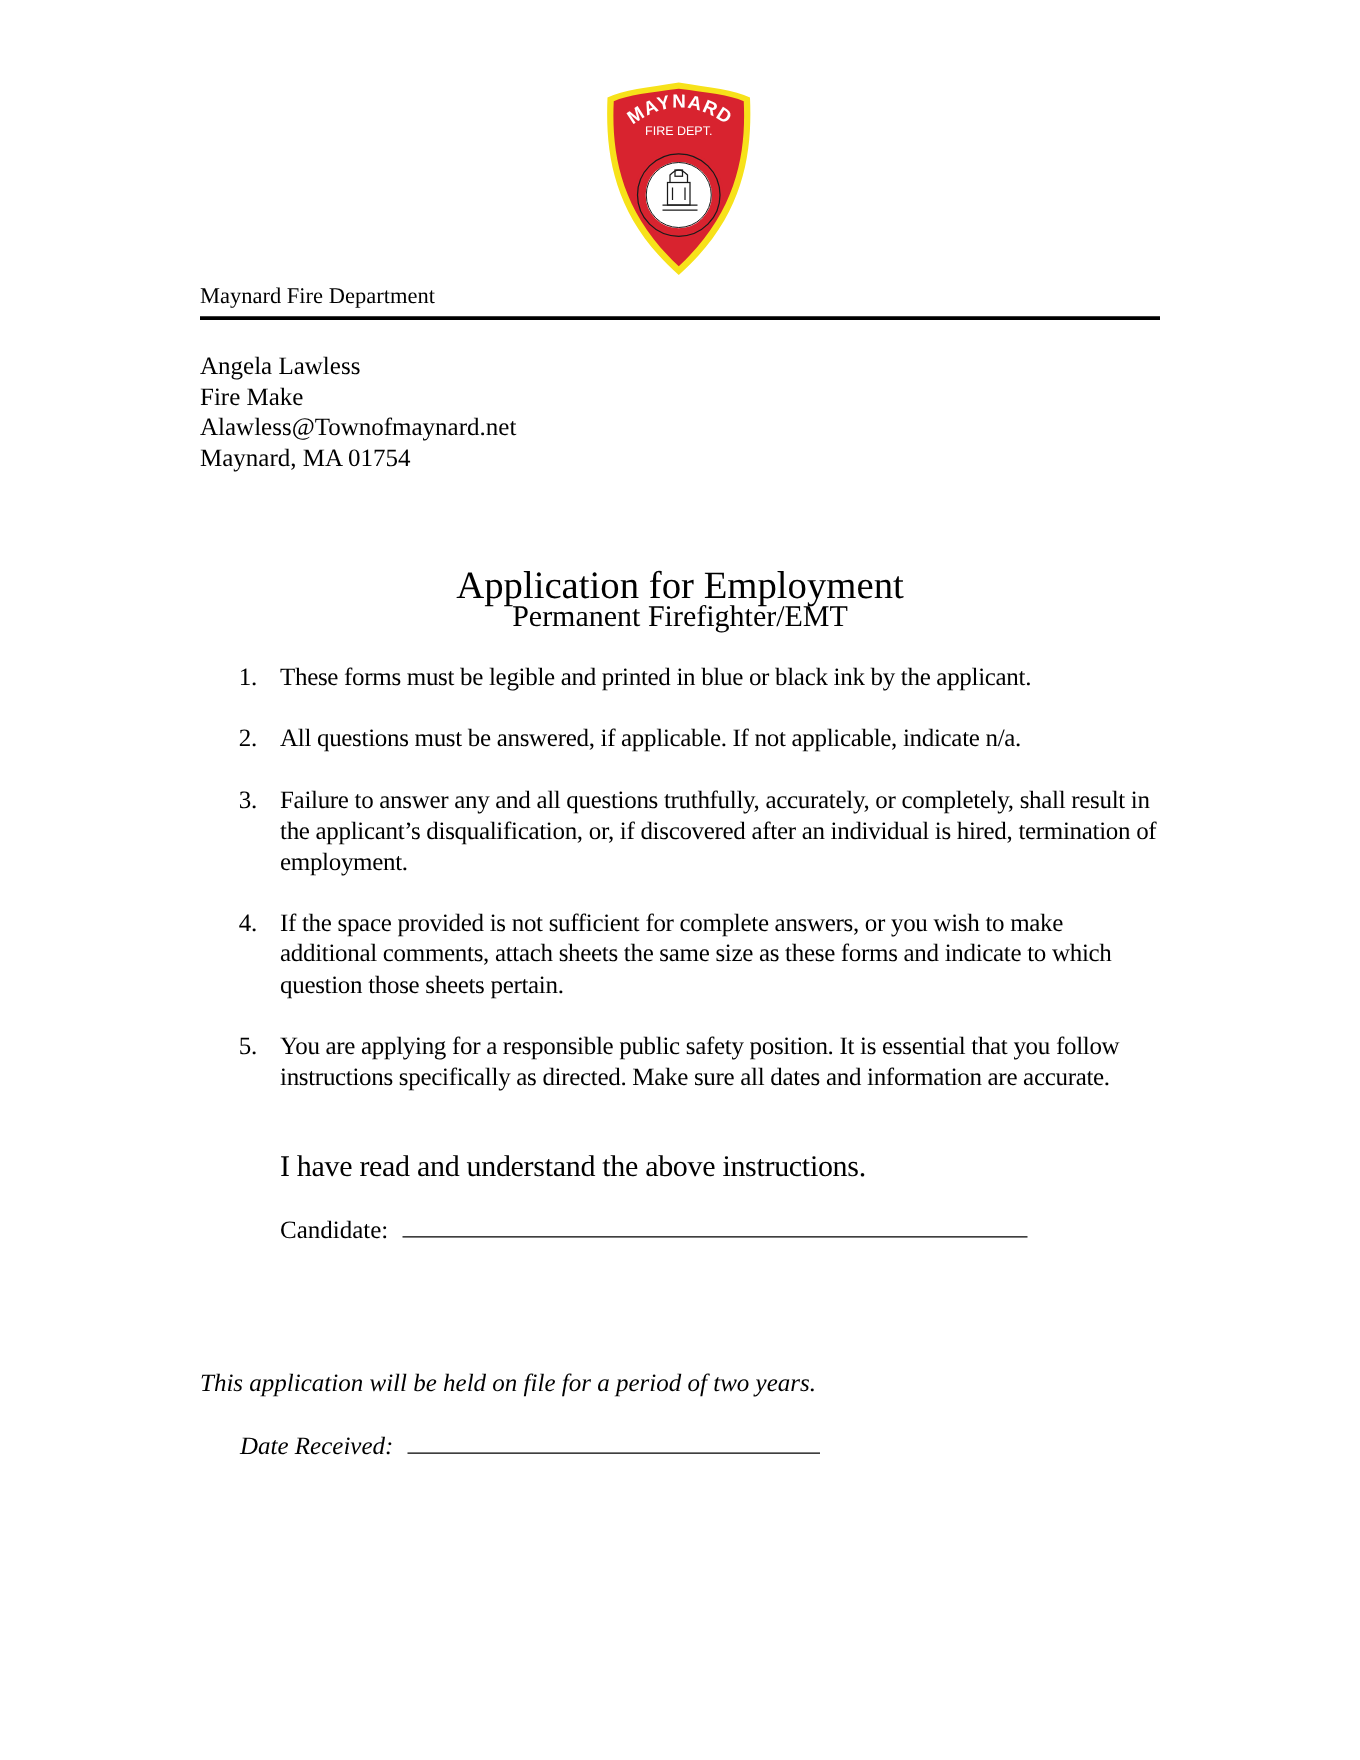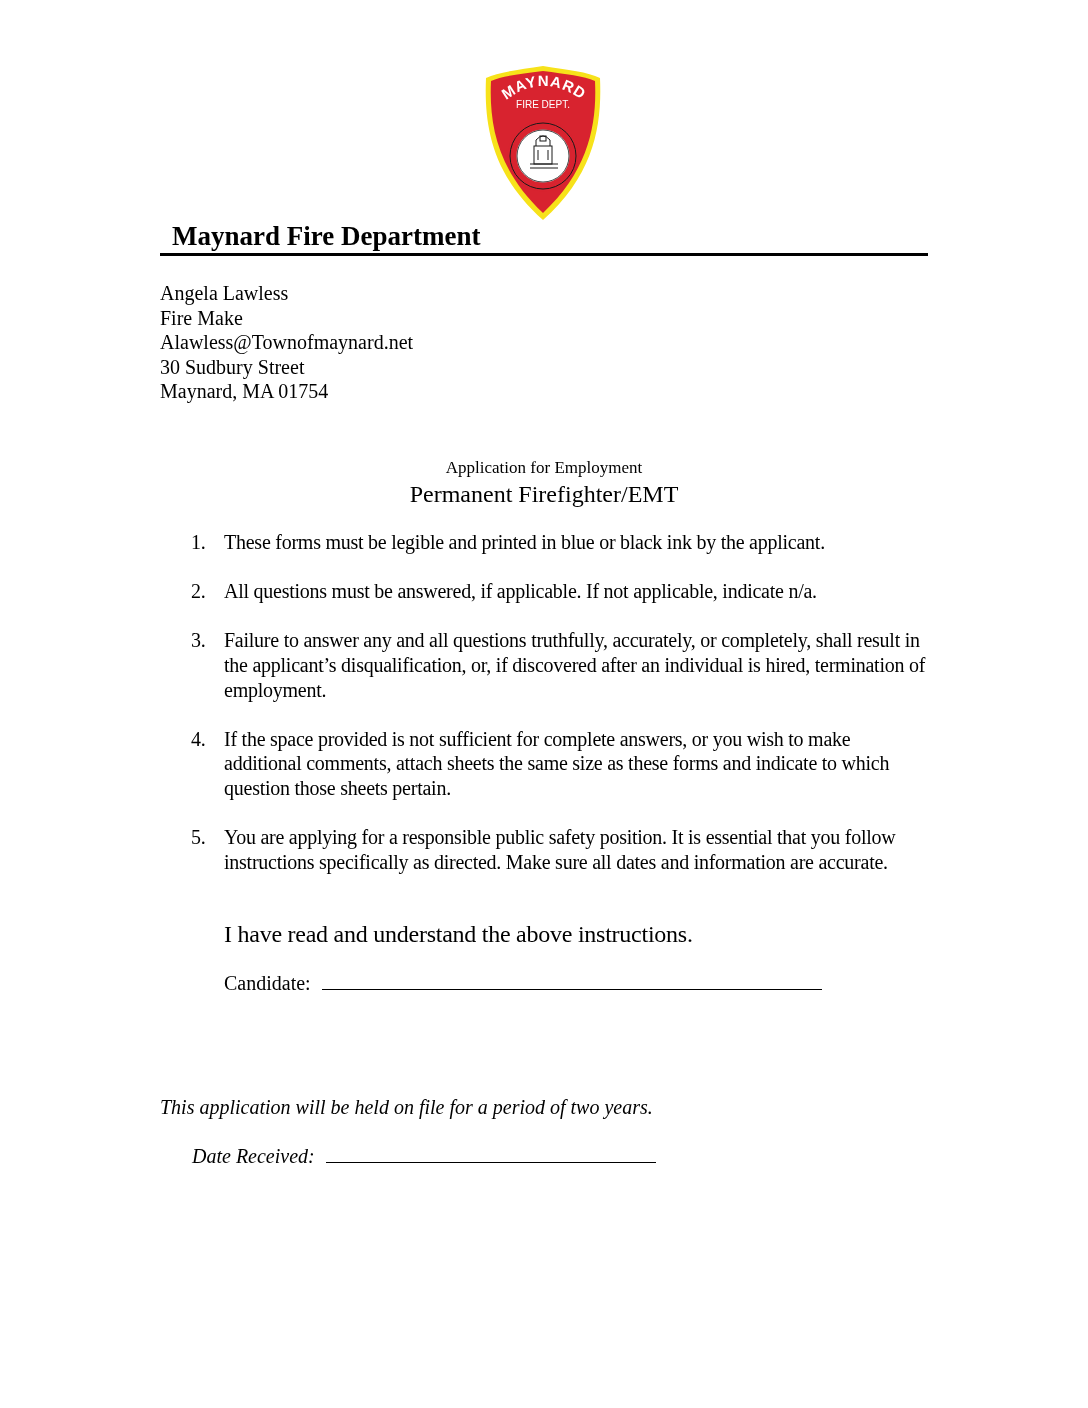--- a/index.html
+++ b/index.html
@@ -2,28 +2,28 @@
 <html><head>
 <meta charset="utf-8">
 <style>
   html, body { margin: 0; padding: 0; background: #ffffff; }
   body { width: 1088px; height: 1408px; position: relative; overflow: hidden;
          font-family: "Liberation Serif", "DejaVu Serif", serif; color: #000; }
   .page { position: absolute; left: 0; top: 0; width: 1088px; height: 1408px; }
 
   .badge { position: absolute; left: 483px; top: 64px; width: 120px; height: 158px; }
 
-  .org-title { position: absolute; left: 172px; top: 219px; font-size: 27px; font-weight: bold;
+  .org-title { position: absolute; left: 160px; top: 219px; font-size: 18px; font-weight: normal;
                line-height: 34px; white-space: nowrap; }
   .org-rule { position: absolute; left: 160px; top: 253px; width: 768px; height: 3px; background: #000; }
 
   .contact { position: absolute; left: 160px; top: 281px; font-size: 20px; line-height: 24.6px; }
   .contact div { white-space: nowrap; }
   .title-wrap { position: absolute; left: 274px; width: 540px; top: 453px; text-align: center; }
-  .title-wrap .t1 { font-size: 17px; line-height: 30px; display: block; }
+  .title-wrap .t1 { font-size: 31px; line-height: 30px; display: block; }
   .title-wrap .t2 { font-size: 24px; line-height: 22px; display: block; }
 
   .instr { position: absolute; left: 191px; top: 530px; width: 740px; margin: 0; padding: 0; list-style: none;
            font-size: 20px; line-height: 24.6px; letter-spacing: -0.25px; }
   .instr li { position: relative; padding-left: 33px; margin-bottom: 24.6px; }
   .instr li .num { position: absolute; left: 0; top: 0; }
 
   .ack { position: absolute; left: 224px; top: 922px; font-size: 24px; line-height: 24.6px; letter-spacing: -0.25px; }
   .candidate { position: absolute; left: 224px; top: 971px; font-size: 20px; line-height: 24.6px; white-space: nowrap; }
   .sigline { display: inline-block; vertical-align: baseline; border-bottom: 1.5px solid #000; height: 18px; }
@@ -61,21 +61,20 @@
     </g>
   </svg>
 
   <div class="org-title">Maynard Fire Department</div>
   <div class="org-rule"></div>
 
   <div class="contact">
     <div>Angela Lawless</div>
     <div>Fire Make</div>
     <div>Alawless@Townofmaynard.net</div>
-    <div>30 Sudbury Street</div>
     <div>Maynard, MA 01754</div>
   </div>
 
   <div class="title-wrap">
     <span class="t1">Application for Employment</span>
     <span class="t2">Permanent Firefighter/EMT</span>
   </div>
 
   <ol class="instr">
     <li>

